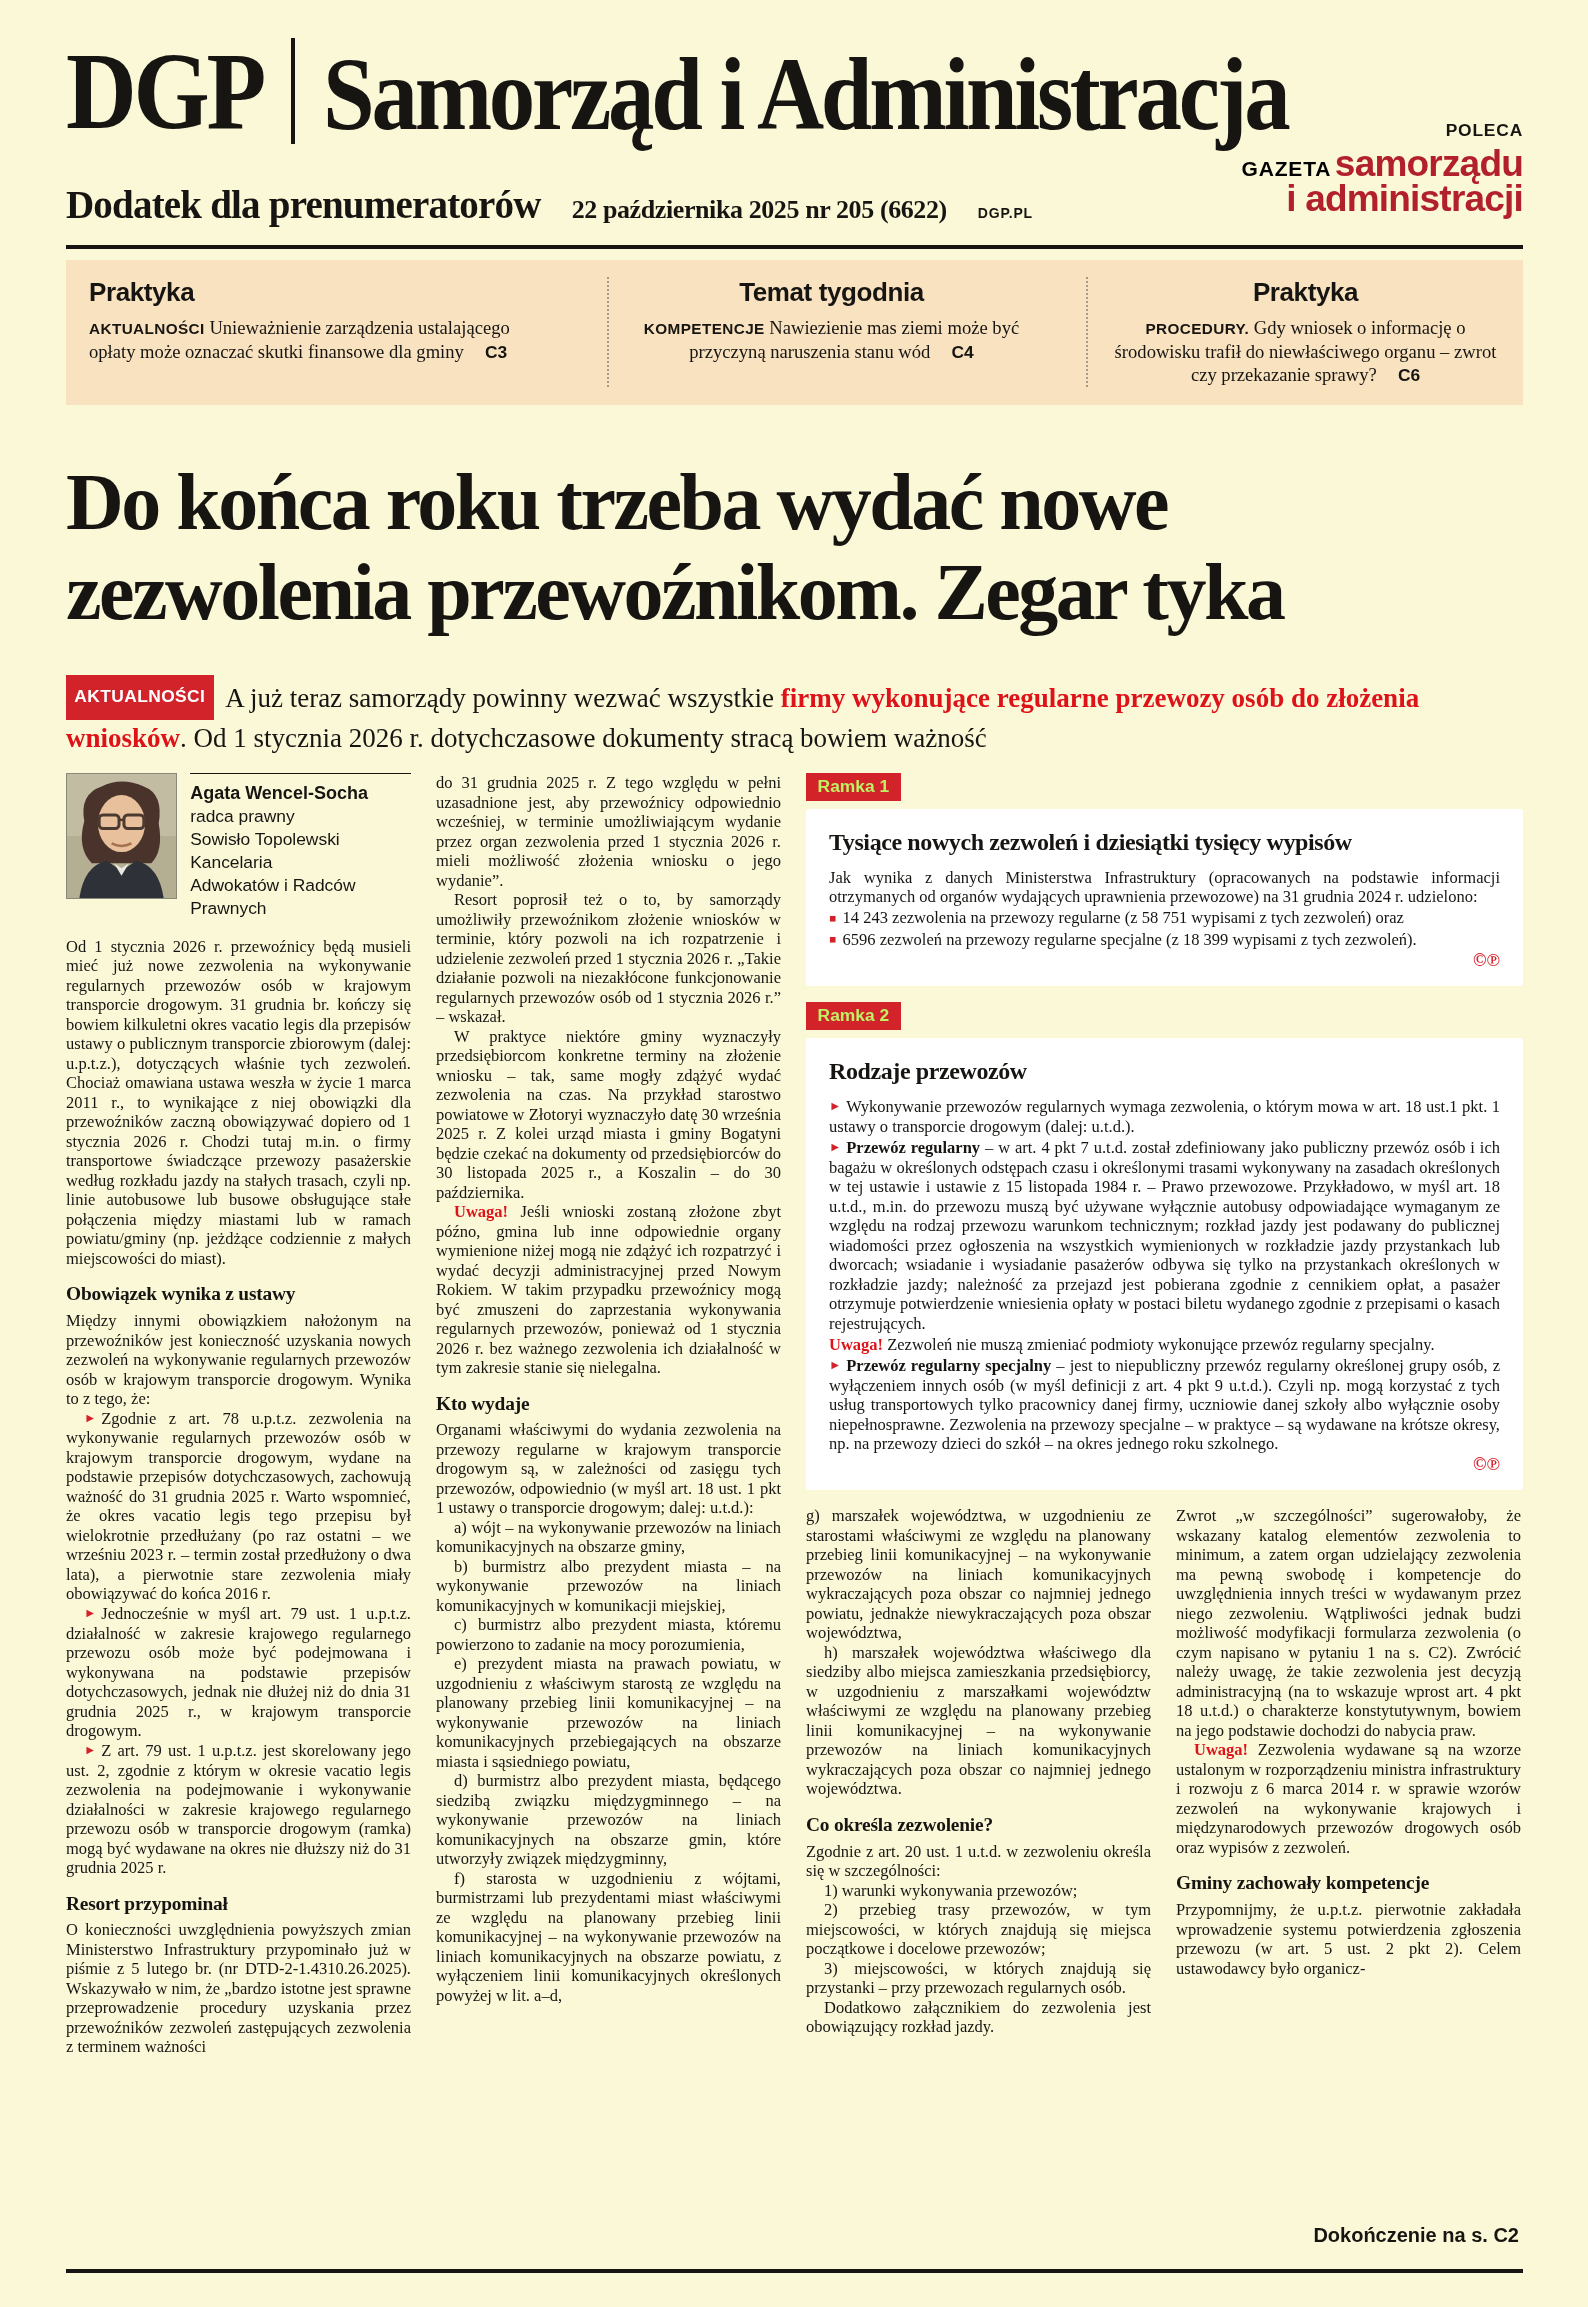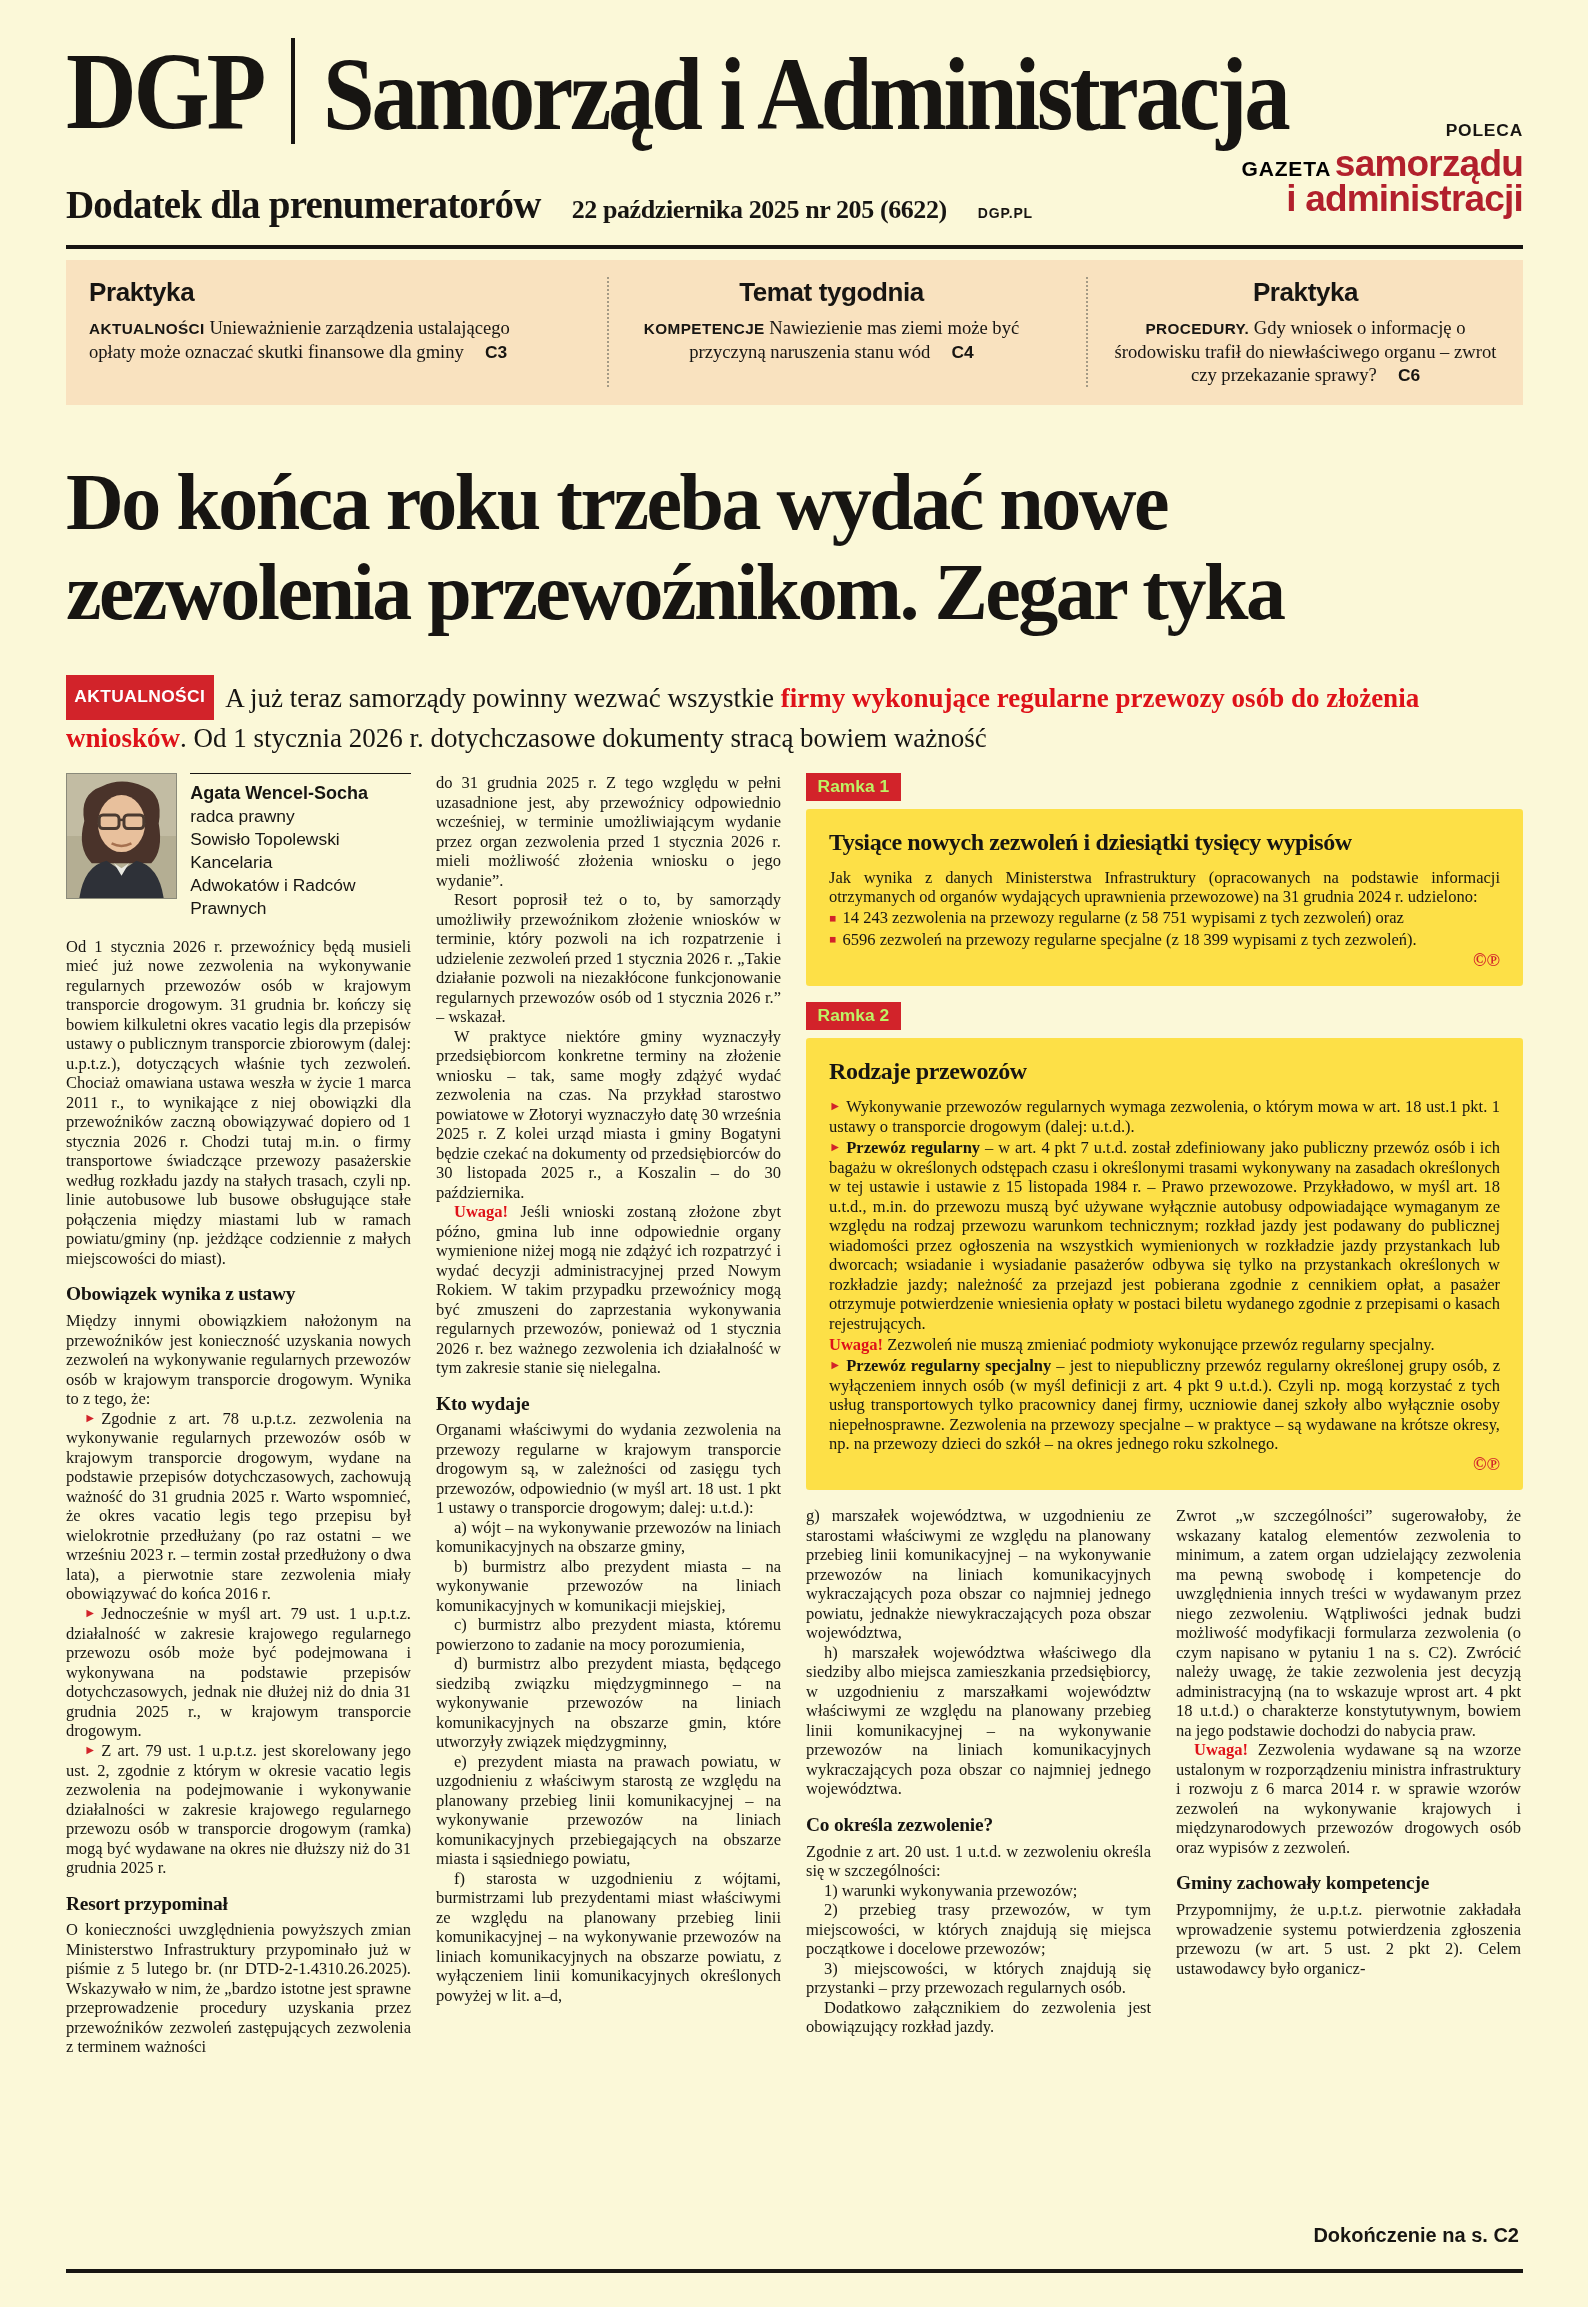--- a/index.html
+++ b/index.html
@@ -62,21 +62,21 @@
   .author{display:flex;gap:13.2px;margin-bottom:16.5px;}
   .a-photo{width:109px;height:124px;border:0.8px solid #8a8a7a;flex:0 0 109px;background:#b9b49a;}
   .a-info{border-top:1.7px solid #171512;padding-top:8.3px;flex:1;
           font-family:"Liberation Sans",sans-serif;font-size:17.4px;line-height:23px;}
   .a-name{font-weight:bold;font-size:18px;}
 
   
   .box-label{display:inline-block;background:#d2232a;color:#bef264;
              font-family:"Liberation Sans",sans-serif;font-weight:bold;font-size:17.4px;
              padding:2.5px 11.6px 4.1px;margin-bottom:8.3px;}
-  .box{background:#fde047;border-radius:3.3px;padding:20px 23px 15px;margin-bottom:16.5px;}
+  .box{background:#ffffff;border-radius:3.3px;padding:20px 23px 15px;margin-bottom:16.5px;}
   .box .para{text-indent:0;}
   .box-title{font-weight:bold;font-size:24px;letter-spacing:-0.4px;margin:0 0 11.6px 0;}
   .box .para+.para{margin-top:1.7px;}
 
   .two-col{display:grid;grid-template-columns:345px 345px;column-gap:25px;margin-top:6.6px;}
 
   .bottom-rule{position:absolute;left:66px;right:66px;top:2269px;height:4.1px;background:#171512;}
   .continuation{position:absolute;right:70px;top:2224px;
                 font-family:"Liberation Sans",sans-serif;font-weight:bold;font-size:20px;}
 </style>
@@ -179,22 +179,22 @@
       <div>
           <p class="para ni">do 31 grudnia 2025 r. Z tego względu w pełni uzasadnione jest, aby przewoźnicy odpowiednio wcześniej, w terminie umożliwiającym wydanie przez organ zezwolenia przed 1 stycznia 2026 r. mieli możliwość złożenia wniosku o jego wydanie”.</p>
           <p class="para">Resort poprosił też o to, by samorządy umożliwiły przewoźnikom złożenie wniosków w terminie, który pozwoli na ich rozpatrzenie i udzielenie zezwoleń przed 1 stycznia 2026 r. „Takie działanie pozwoli na niezakłócone funkcjonowanie regularnych przewozów osób od 1 stycznia 2026 r.” – wskazał.</p>
           <p class="para">W praktyce niektóre gminy wyznaczyły przedsiębiorcom konkretne terminy na złożenie wniosku – tak, same mogły zdążyć wydać zezwolenia na czas. Na przykład starostwo powiatowe w Złotoryi wyznaczyło datę 30 września 2025 r. Z kolei urząd miasta i gminy Bogatyni będzie czekać na dokumenty od przedsiębiorców do 30 listopada 2025 r., a Koszalin – do 30 października.</p>
           <p class="para"><span class="lead">Uwaga! </span>Jeśli wnioski zostaną złożone zbyt późno, gmina lub inne odpowiednie organy wymienione niżej mogą nie zdążyć ich rozpatrzyć i wydać decyzji administracyjnej przed Nowym Rokiem. W takim przypadku przewoźnicy mogą być zmuszeni do zaprzestania wykonywania regularnych przewozów, ponieważ od 1 stycznia 2026 r. bez ważnego zezwolenia ich działalność w tym zakresie stanie się nielegalna.</p>
           <h3 class="sec">Kto wydaje</h3>
           <p class="para ni">Organami właściwymi do wydania zezwolenia na przewozy regularne w krajowym transporcie drogowym są, w zależności od zasięgu tych przewozów, odpowiednio (w myśl art. 18 ust. 1 pkt 1 ustawy o transporcie drogowym; dalej: u.t.d.):</p>
           <p class="para">a) wójt – na wykonywanie przewozów na liniach komunikacyjnych na obszarze gminy,</p>
           <p class="para">b) burmistrz albo prezydent miasta – na wykonywanie przewozów na liniach komunikacyjnych w komunikacji miejskiej,</p>
           <p class="para">c) burmistrz albo prezydent miasta, któremu powierzono to zadanie na mocy porozumienia,</p>
+          <p class="para">e) prezydent miasta na prawach powiatu, w uzgodnieniu z właściwym starostą ze względu na planowany przebieg linii komunikacyjnej – na wykonywanie przewozów na liniach komunikacyjnych przebiegających na obszarze miasta i sąsiedniego powiatu,</p>
           <p class="para">d) burmistrz albo prezydent miasta, będącego siedzibą związku międzygminnego – na wykonywanie przewozów na liniach komunikacyjnych na obszarze gmin, które utworzyły związek międzygminny,</p>
-          <p class="para">e) prezydent miasta na prawach powiatu, w uzgodnieniu z właściwym starostą ze względu na planowany przebieg linii komunikacyjnej – na wykonywanie przewozów na liniach komunikacyjnych przebiegających na obszarze miasta i sąsiedniego powiatu,</p>
           <p class="para">f) starosta w uzgodnieniu z wójtami, burmistrzami lub prezydentami miast właściwymi ze względu na planowany przebieg linii komunikacyjnej – na wykonywanie przewozów na liniach komunikacyjnych na obszarze powiatu, z wyłączeniem linii komunikacyjnych określonych powyżej w lit. a–d,</p>
         </div>
     </div>
 
     <div class="col">
       <div>
         <span class="box-label">Ramka 1</span>
         <div class="box">
           <h2 class="box-title">Tysiące nowych zezwoleń i dziesiątki tysięcy wypisów</h2>
           <div>

